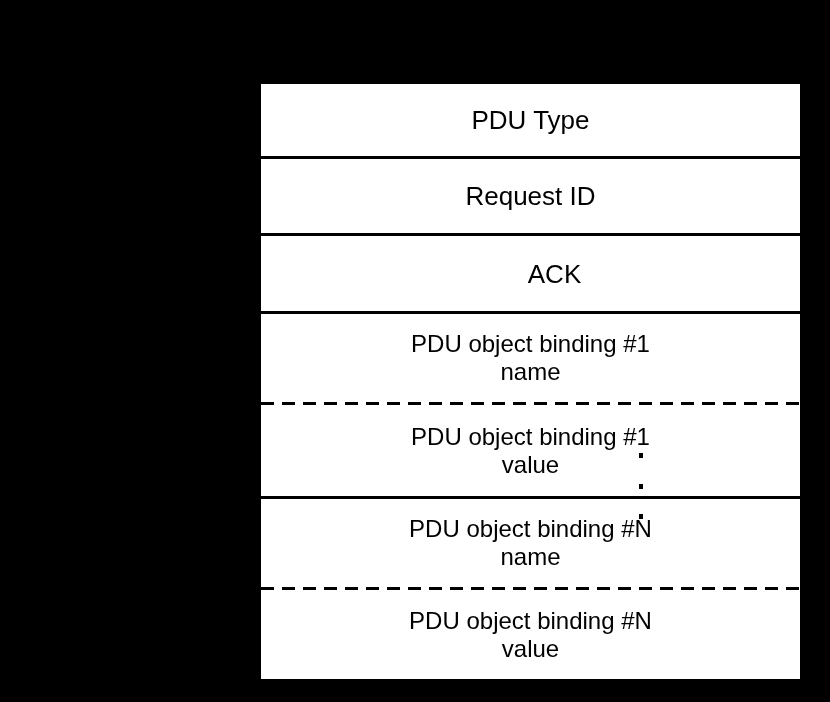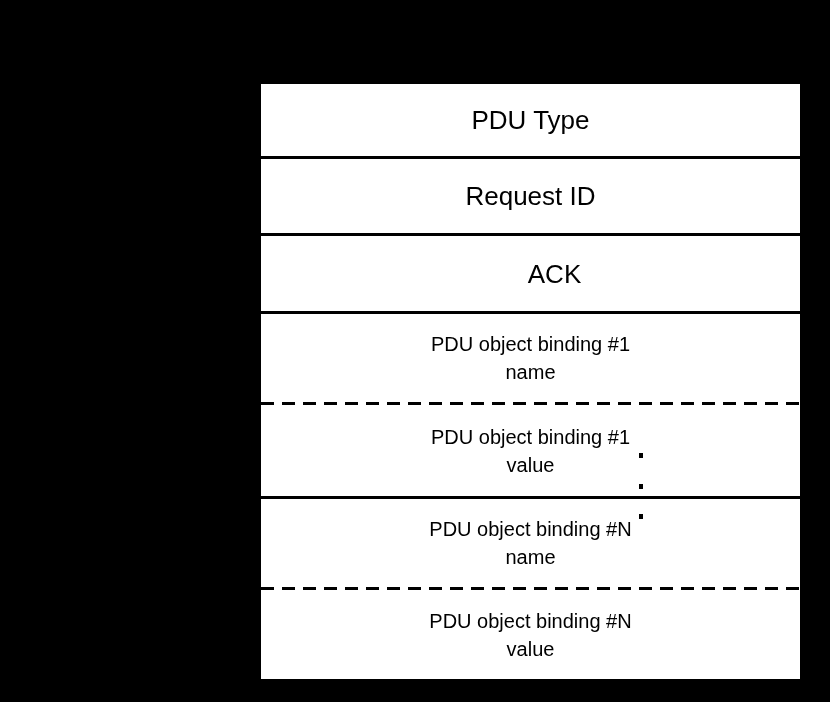--- a/index.html
+++ b/index.html
@@ -41,21 +41,21 @@
   .r4 { height: 88px; }
   .r5 { height: 91px; }
   .r6 { height: 88px; }
   .r7 { height: 89px; }
   .t-lg {
     font-size: 26px;
     line-height: 30px;
     white-space: nowrap;
   }
   .t-sm {
-    font-size: 20px;
+    font-size: 24px;
     line-height: 28px;
     white-space: nowrap;
     text-align: center;
   }
   .sep {
     flex: none;
     height: 3px;
     background: #000000;
     position: relative;
   }

